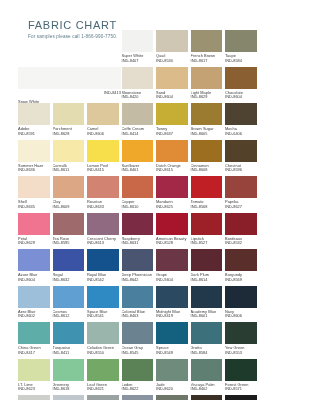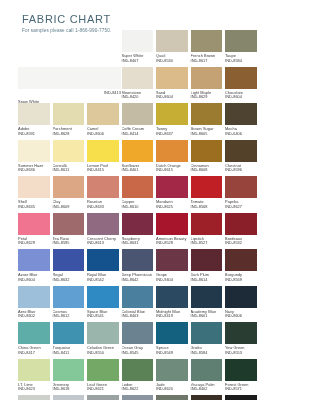--- a/index.html
+++ b/index.html
@@ -11,21 +11,21 @@
     height: 400px;
     background: #ffffff;
     font-family: "Liberation Sans", sans-serif;
     overflow: hidden;
   }
   .page {
     position: relative;
     width: 274px;
     height: 340px;
     box-sizing: border-box;
-    padding: 4px;
+    padding: 10px;
   }
   .header {
     padding: 9px 0 0 18px;
   }
   .title {
     font-size: 11px;
     letter-spacing: 0.7px;
     color: #4a6775;
     font-weight: normal;
     margin: 0;

